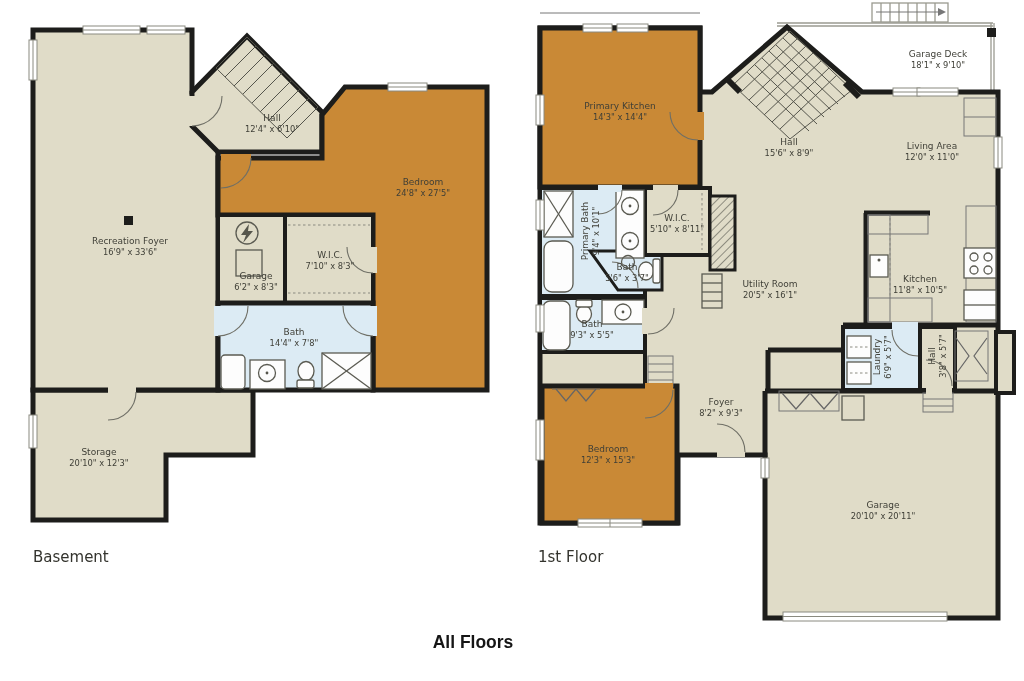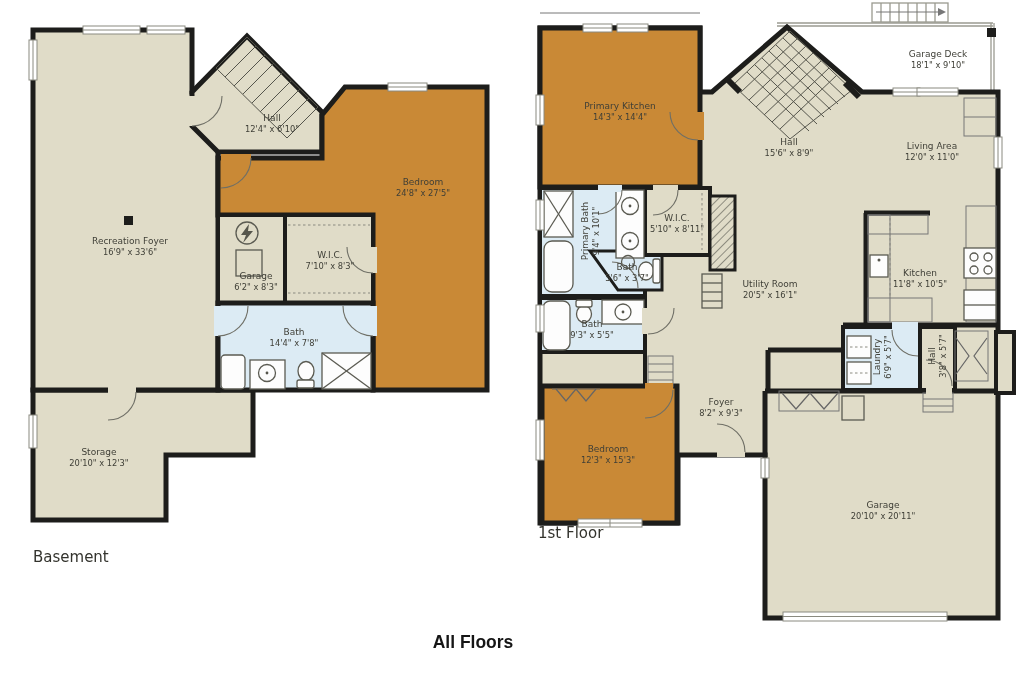--- a/index.html
+++ b/index.html
@@ -404,21 +404,21 @@
     <div class="dm">5'6" x 3'7"</div>
   </div>
   <div class="lbl" style="left:592px;top:319px">
     <div class="nm">Bath</div>
     <div class="dm">9'3" x 5'5"</div>
   </div>
   <div class="lbl" style="left:770px;top:279px">
     <div class="nm">Utility Room</div>
     <div class="dm">20'5" x 16'1"</div>
   </div>
-  <div class="lbl" style="left:920px;top:268px">
+  <div class="lbl" style="left:920px;top:274px">
     <div class="nm">Kitchen</div>
     <div class="dm">11'8" x 10'5"</div>
   </div>
   <div class="lbl rot" style="left:882px;top:357px">
     <div class="nm">Laundry</div>
     <div class="dm">6'9" x 5'7"</div>
   </div>
   <div class="lbl rot" style="left:937px;top:356px">
     <div class="nm">Hall</div>
     <div class="dm">3'8" x 5'7"</div>
@@ -428,18 +428,18 @@
     <div class="dm">8'2" x 9'3"</div>
   </div>
   <div class="lbl" style="left:608px;top:444px">
     <div class="nm">Bedroom</div>
     <div class="dm">12'3" x 15'3"</div>
   </div>
   <div class="lbl" style="left:883px;top:500px">
     <div class="nm">Garage</div>
     <div class="dm">20'10" x 20'11"</div>
   </div>
-  <div class="floor-lbl" style="left:538px;top:524px">1st Floor</div>
+  <div class="floor-lbl" style="left:538px;top:548px">1st Floor</div>
 
   <div class="title" style="left:473px;top:631px">All Floors</div>
 </div>
 
 </div>
 
 </body></html>

